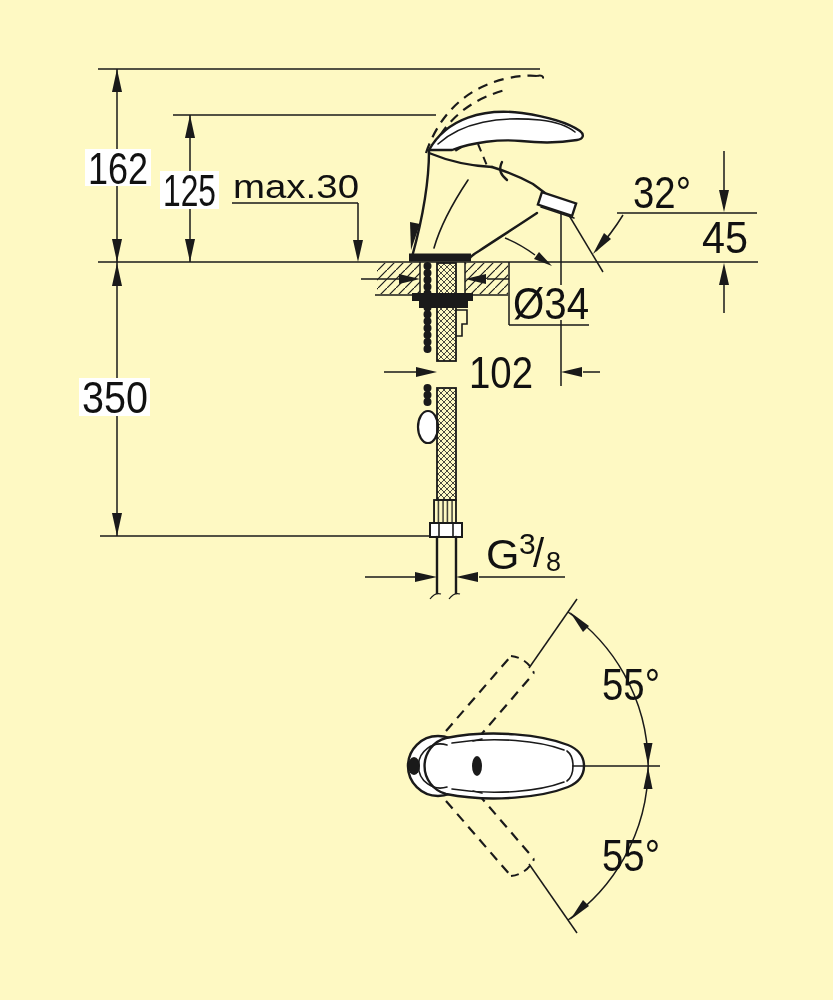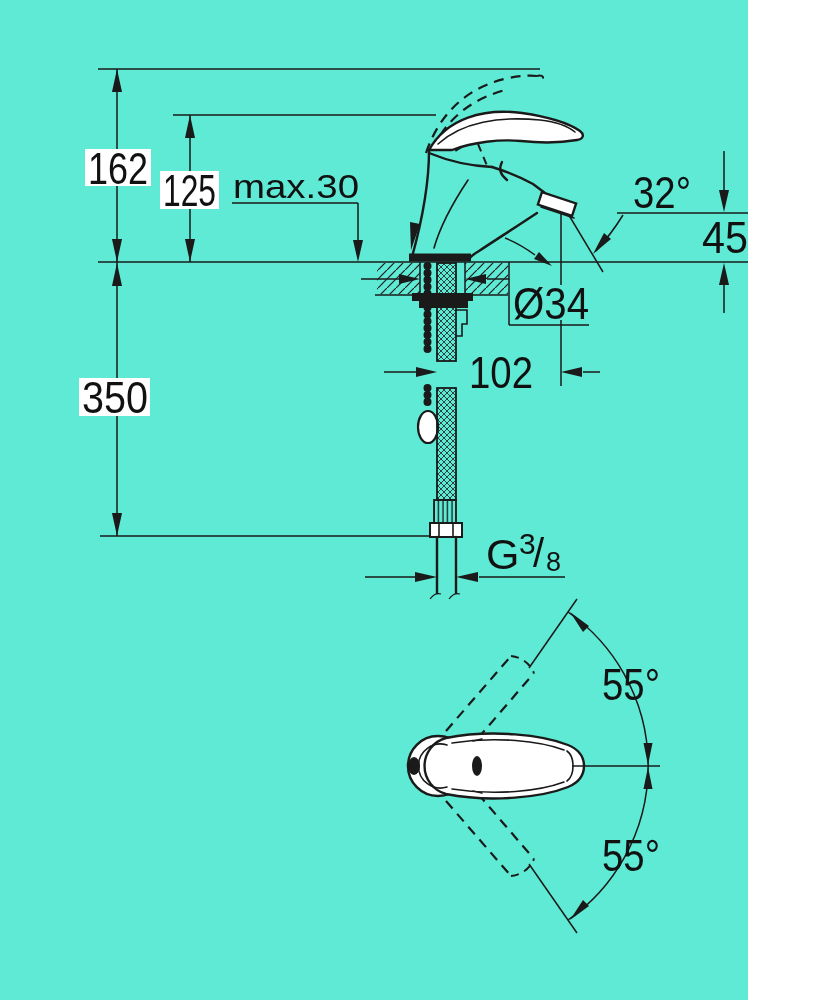--- a/index.html
+++ b/index.html
@@ -1,16 +1,16 @@
 <!DOCTYPE html>
 <html><head>
 <meta charset="utf-8">
 <style>
   html,body{margin:0;padding:0;background:#fff;}
-  #stage{position:relative;width:748px;height:1000px;background:#5eead4;overflow:hidden;
+  #stage{position:relative;width:833px;height:1000px;background:#fef9c3;overflow:hidden;
          font-family:"Liberation Sans","DejaVu Sans",sans-serif;}
   svg{position:absolute;inset:0;}
   svg text{fill:#111;font-family:"Liberation Sans","DejaVu Sans",sans-serif;}
   .dim{stroke:#1a1a1a;stroke-width:1.5;fill:none;}
   .thin{stroke:#1a1a1a;stroke-width:1.2;fill:none;}
   .outline{stroke:#1a1a1a;stroke-width:2.4;fill:none;stroke-linecap:round;}
   .outline-f{stroke:#1a1a1a;stroke-width:2.4;fill:#fff;stroke-linecap:round;}
   .inner{stroke:#1a1a1a;stroke-width:1.6;fill:none;stroke-linecap:round;}
   .dash{stroke:#1a1a1a;stroke-width:2.2;fill:none;stroke-dasharray:10 7;stroke-linecap:butt;}
   .dash2{stroke:#1a1a1a;stroke-width:2;fill:none;stroke-dasharray:8 6;}

